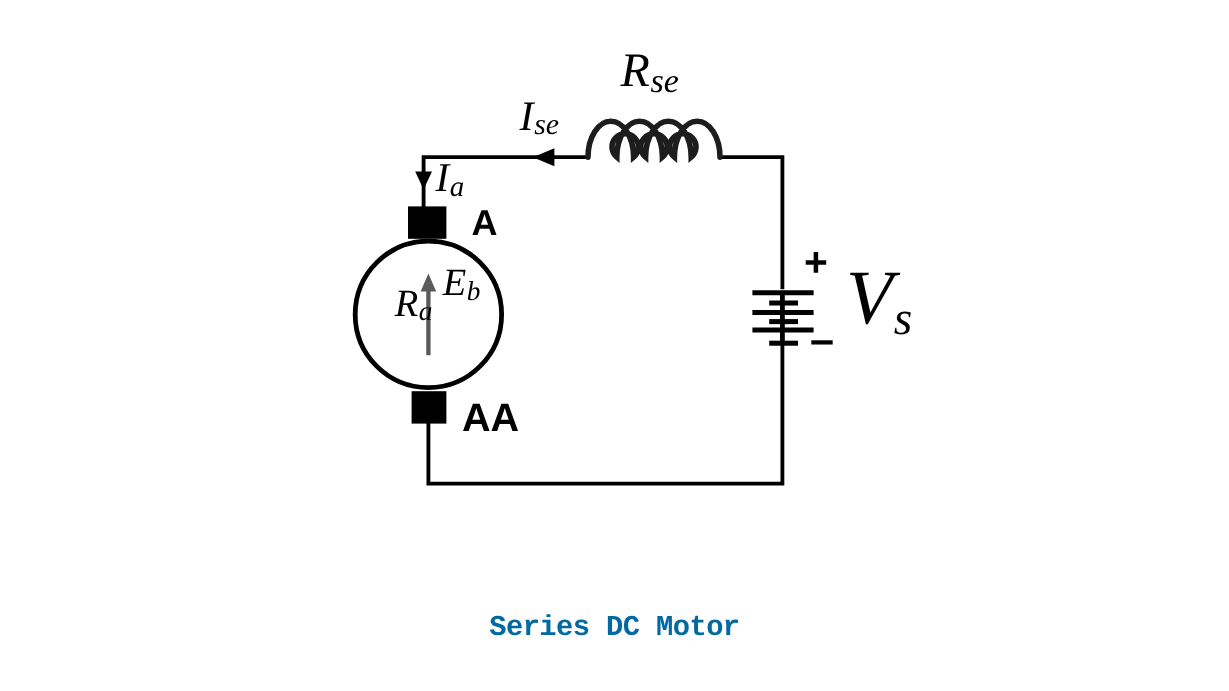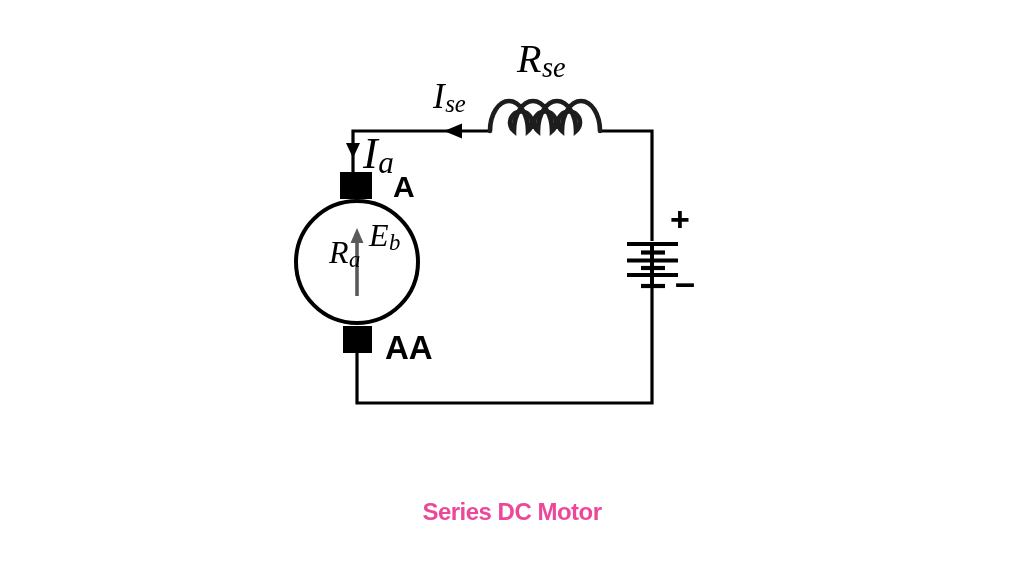--- a/index.html
+++ b/index.html
@@ -17,35 +17,35 @@
   .m-sub { font-size:71%; position:relative; top:0.17em; margin-left:0.02em; }
 
   .lbl-sans {
     position:absolute; line-height:1; color:#000; white-space:nowrap;
     font-family:"Liberation Sans","DejaVu Sans",sans-serif; font-weight:bold;
     font-style:normal;
   }
 
   #lbl-ise   { left:433px; top:79px;  font-size:35px; }
   #lbl-rse   { left:517px; top:39px;  font-size:40px; }
-  #lbl-ia    { left:363px; top:132px; font-size:44px; }
+  #lbl-ia    { left:363px; top:132px; font-size:34px; }
   #lbl-ra    { left:313px; top:236px; font-size:32px;margin-left:16px; }
   #lbl-eb    { left:369px; top:219px; font-size:32px; }
   #lbl-vs    { left:705px; top:216px; font-size:64px; }
   #lbl-vs .m-sub { font-size:62%; top:0.22em; }
 
   #lbl-a     { left:393px; top:172px; font-size:30px; }
   #lbl-aa    { left:385px; top:331px; font-size:33px; }
   #lbl-plus  { left:670px; top:202px; font-size:34px; font-weight:900; }
   #lbl-minus { left:675px; top:265px; font-size:36px; font-weight:900; }
 
   #caption {
-    position:absolute; left:362px; top:498px; width:300px;
+    position:absolute; left:362px; top:510px; width:300px;
     text-align:center; font-size:24px; font-weight:bold; letter-spacing:-0.5px;
-    color:#ec4899; font-family:Liberation Sans, sans-serif;
+    color:#0369a1; font-family:Liberation Mono, monospace;
   }
 </style>
 </head>
 <body>
 
 <div id="canvas">
 
   <svg id="circuit-svg" width="1024" height="576" viewBox="0 0 1024 576">
 
     <path d="M353,173 V131 H490 M600,131 H652 V241 M652,286 V403 H357 V352" fill="none" stroke="#000000" stroke-width="3.2" stroke-linejoin="miter"></path>
@@ -91,20 +91,23 @@
   </div>
 
   <div class="lbl" id="lbl-ra">
     <span>R</span><span class="m-sub">a</span>
   </div>
 
   <div class="lbl" id="lbl-eb">
     <span>E</span><span class="m-sub">b</span>
   </div>
 
+  <div class="lbl" id="lbl-vs">
+    <span>V</span><span class="m-sub">s</span>
+  </div>
 
   <div class="lbl-sans" id="lbl-a">A</div>
   <div class="lbl-sans" id="lbl-aa">AA</div>
 
   <div class="lbl-sans" id="lbl-plus">+</div>
   <div class="lbl-sans" id="lbl-minus">–</div>
 
   <div id="caption">Series DC Motor</div>
 
 </div>

